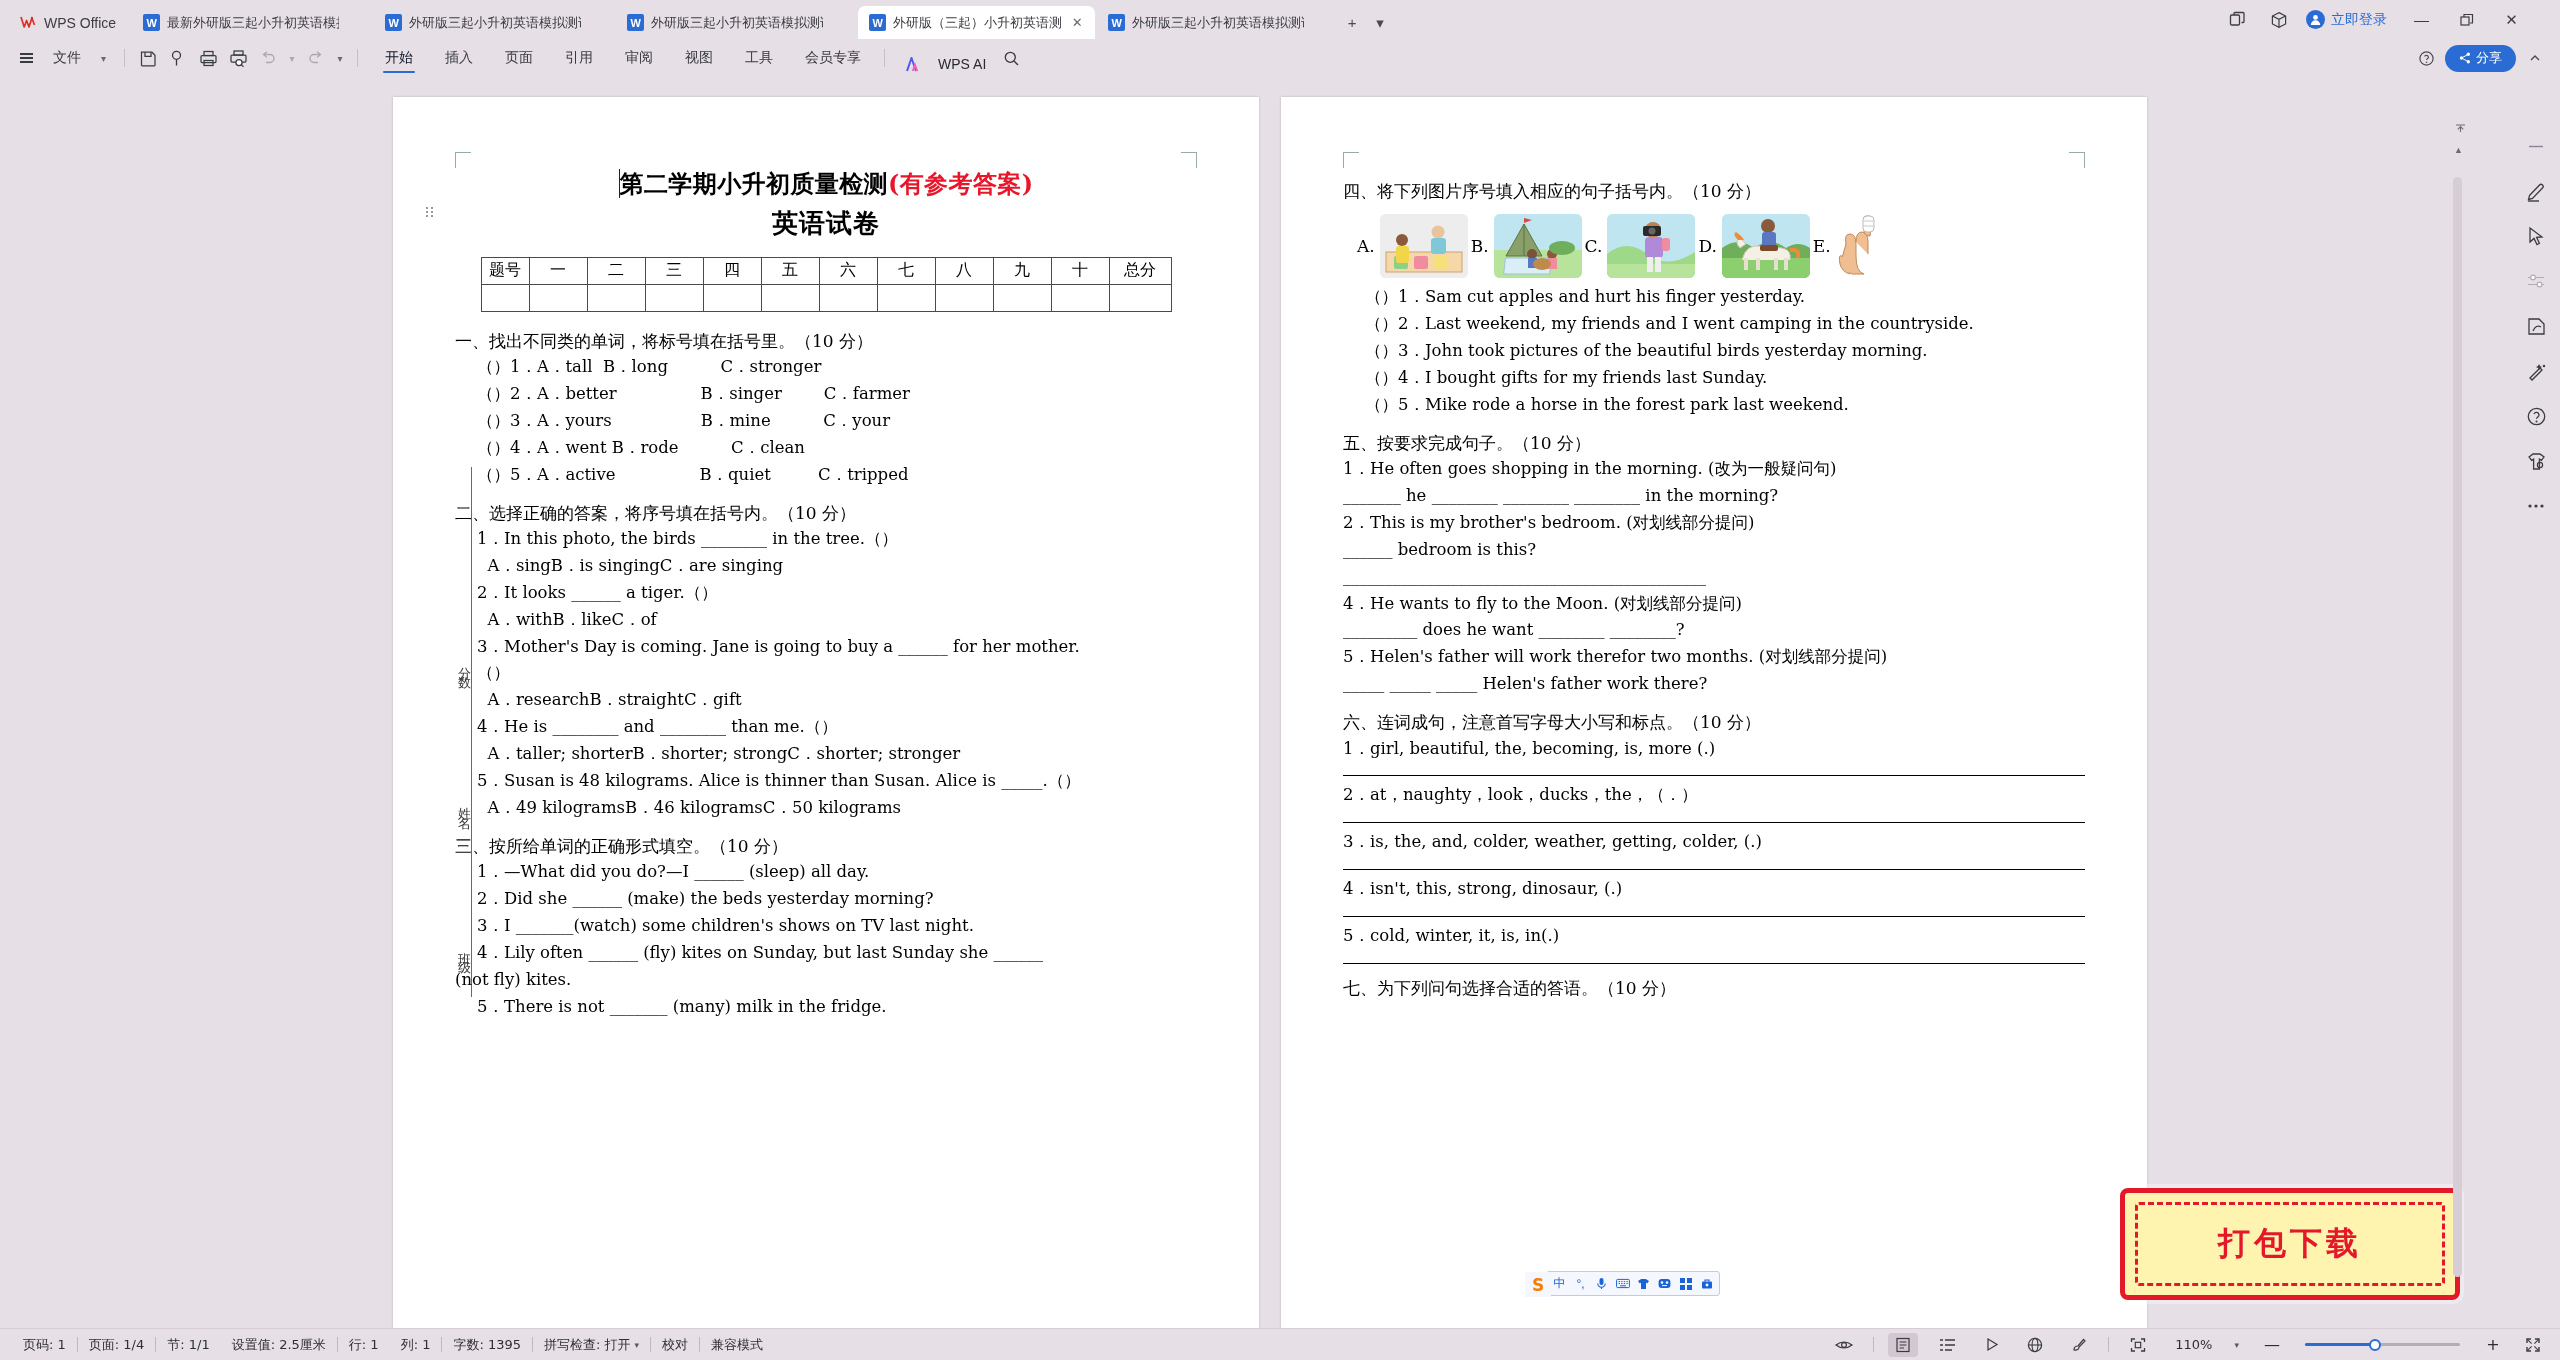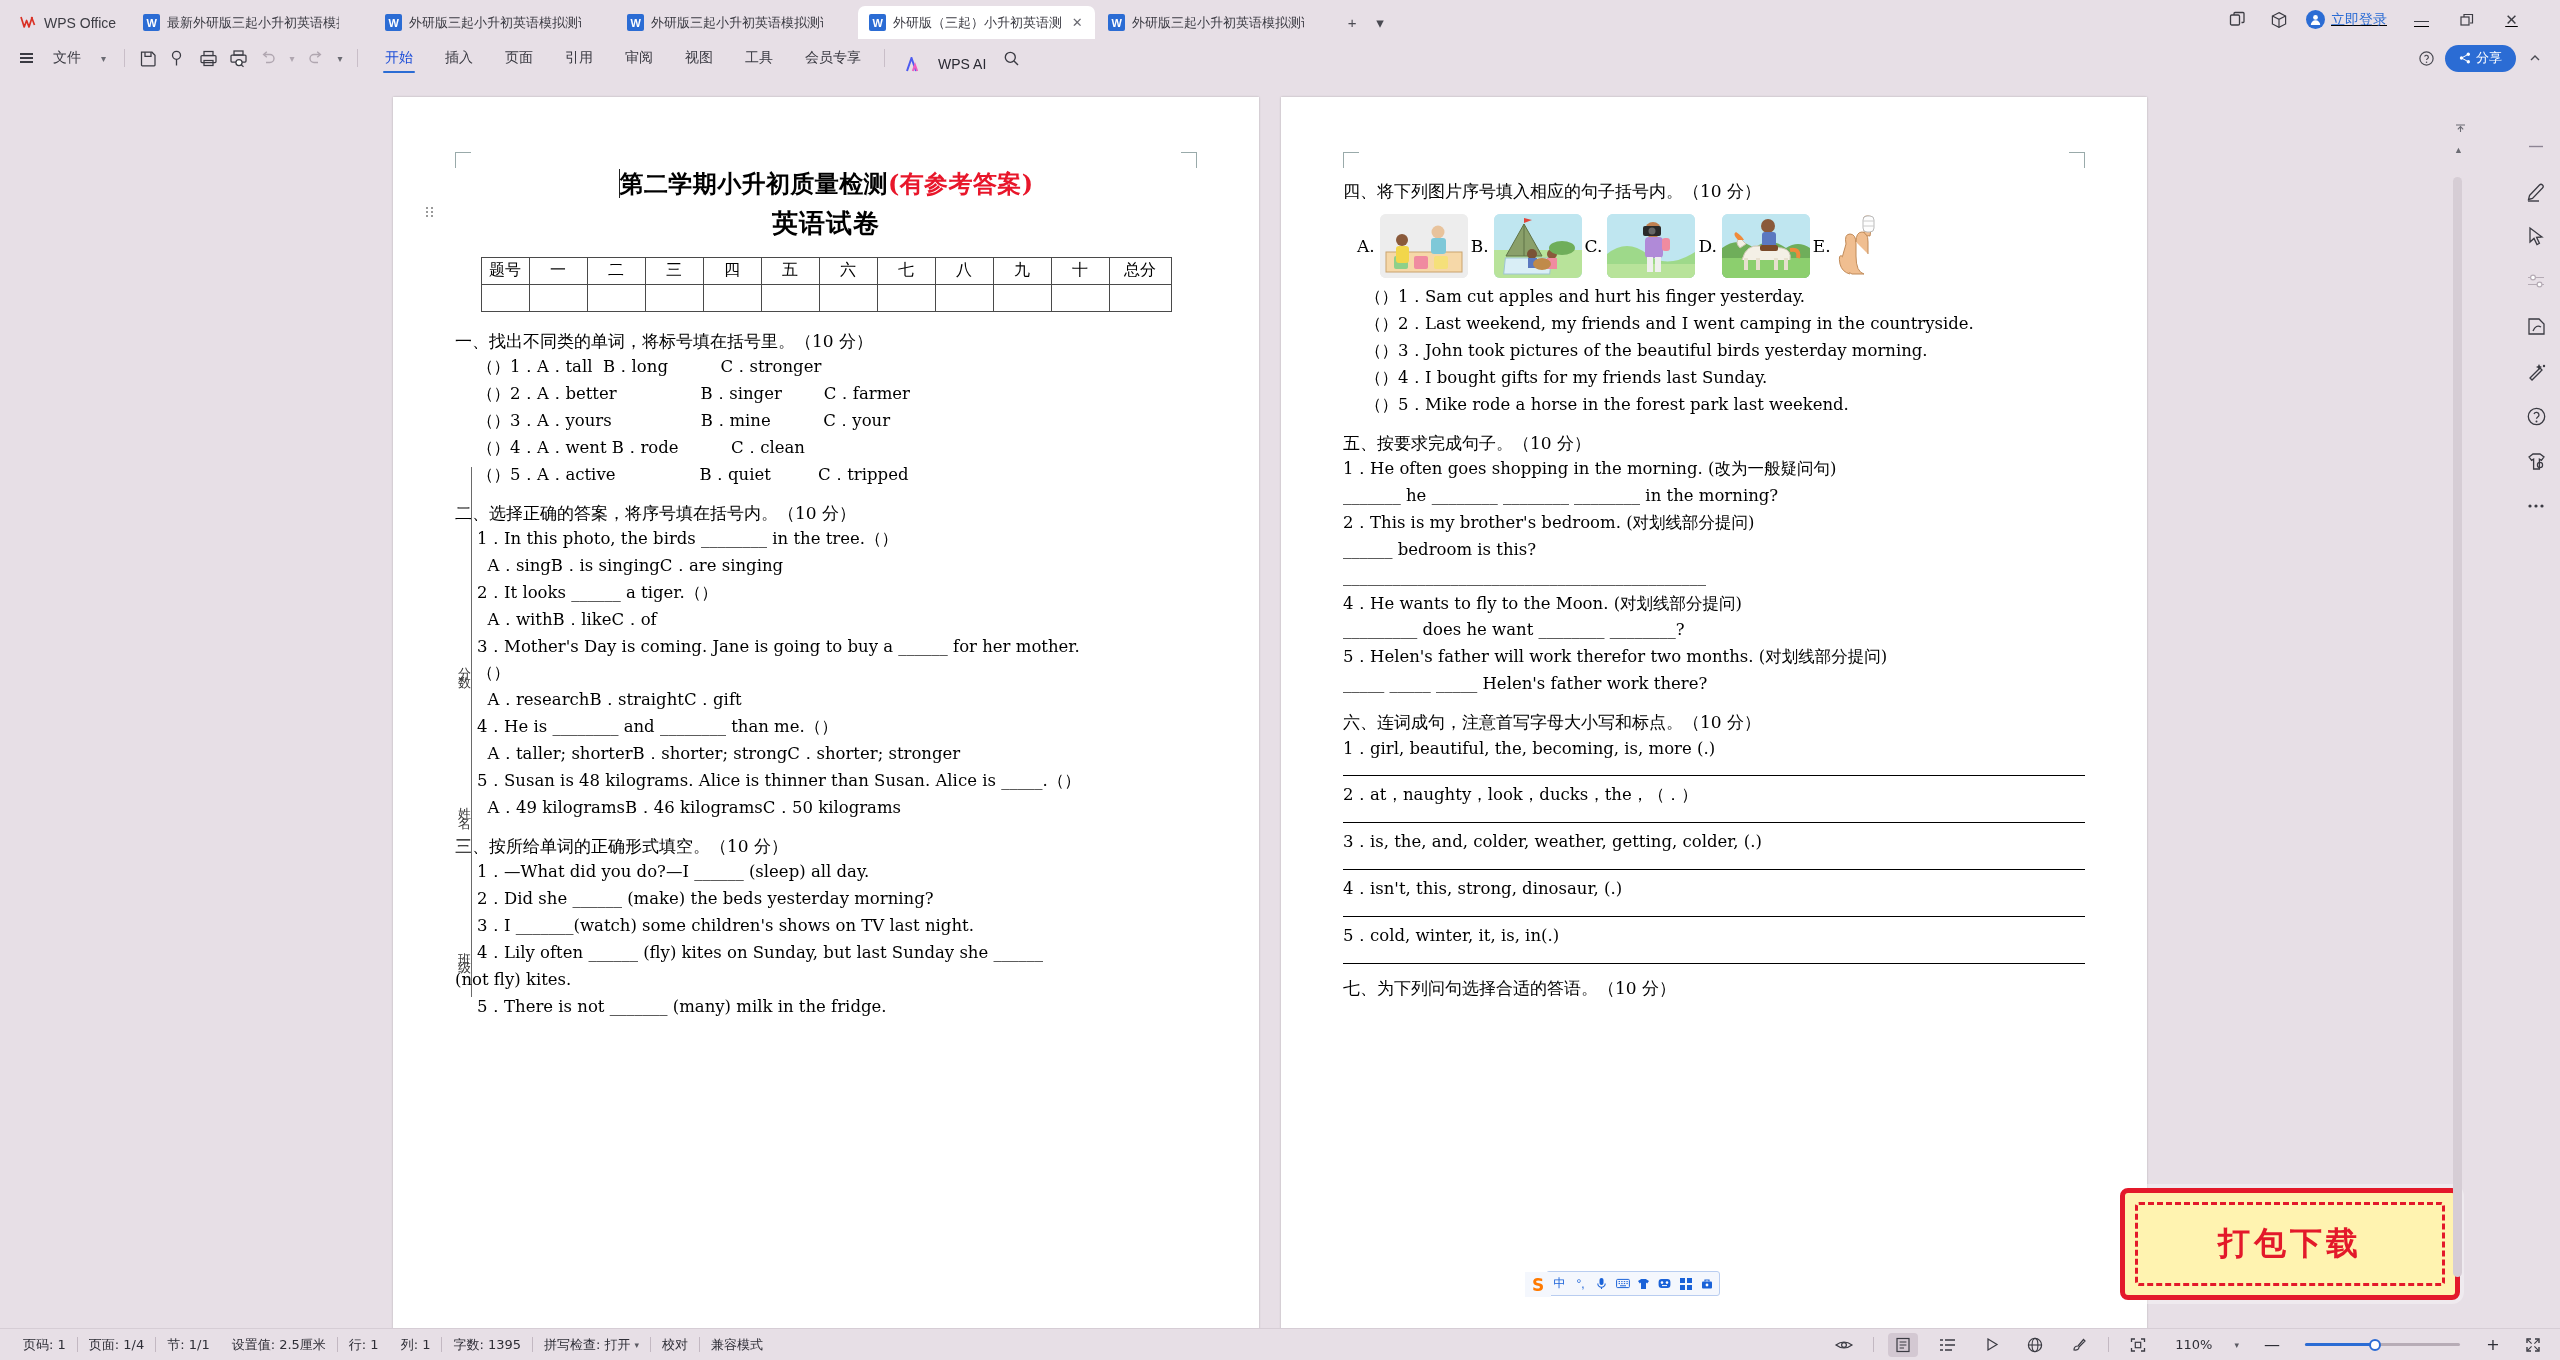--- a/index.html
+++ b/index.html
@@ -55,21 +55,21 @@
     display: flex; align-items: center; justify-content: center;
     font-size: 13px; color: #6a6a72; visibility: hidden;
   }
   .tab.active .tab-close { visibility: visible; }
   .tabs-plus, .tabs-caret {
     width: 26px; height: 33px; display: flex; align-items: center; justify-content: center;
     font-size: 15px; color: #4a4a52;
   }
   .title-right {
     margin-left: auto; display: flex; align-items: center; gap: 0;
-    height: 39px; padding-right: 4px; text-decoration: underline;
+    height: 39px; padding-right: 4px;
   }
   .tr-btn {
     width: 42px; height: 32px; display: flex; align-items: center; justify-content: center;
     color: #3c3c43;
   }
   .login-btn {
     display: flex; align-items: center; gap: 6px; height: 32px;
     padding: 0 12px 0 6px; color: #2b6cd4; font-size: 14px;
     font-family: "DejaVu Sans", sans-serif;
   }
@@ -107,21 +107,21 @@
   .rb-ico.dim { color: #b0a6b0; }
   .rb-caret { width: 18px; height: 28px; display:flex; align-items:center; justify-content:center; font-size: 10px; color: #6b6b73;}
   .rb-caret.dim { color: #b0a6b0; }
   .rb-tabs { display: flex; align-items: center; gap: 2px; margin-left: 4px; }
   .rb-tab {
     height: 32px; padding: 0 15px;
     display: flex; align-items: center; justify-content: center;
     font-size: 14px; color: #3a3a42; position: relative;
     font-family: "DejaVu Sans", sans-serif;
   }
-  .rb-tab.active { color: #1d4ed8; font-weight: 500; }
+  .rb-tab.active { color: #0f172a; font-weight: 500; }
   .rb-tab.active::after {
     content: ''; position: absolute; left: 13px; right: 13px; bottom: 1px;
     height: 2.5px; background: #2b6cd4; border-radius: 2px;
   }
   .rb-ai {
     display: flex; align-items: flex-end; gap: 18px; height: 28px; padding: 0 10px;
     font-size: 14px; color: #2a2a33;
   }
   .ai-glyph { font-size: 15px; font-weight: bold; color: #7b3fe4; }
   .ribbon-right { margin-left: auto; display: flex; align-items: center; gap: 4px; }

